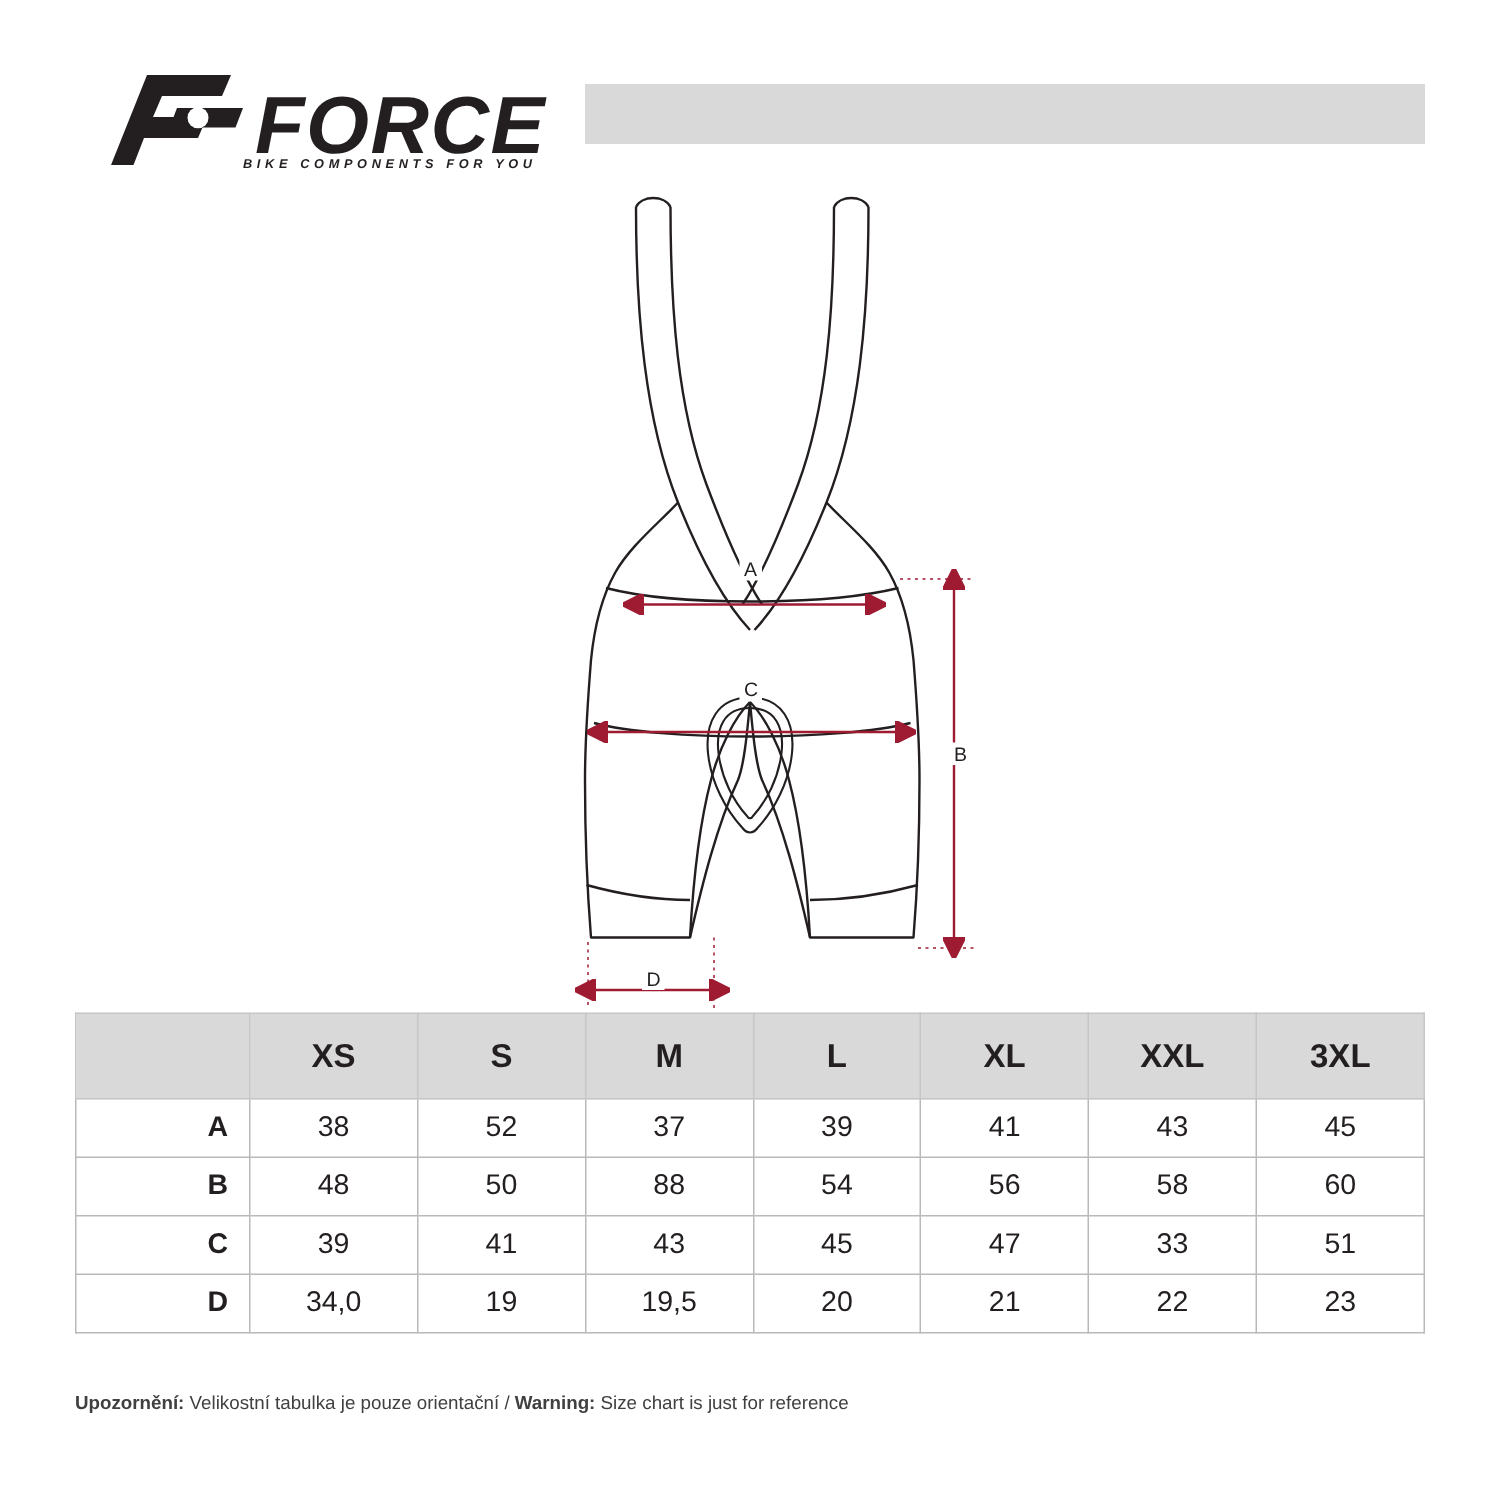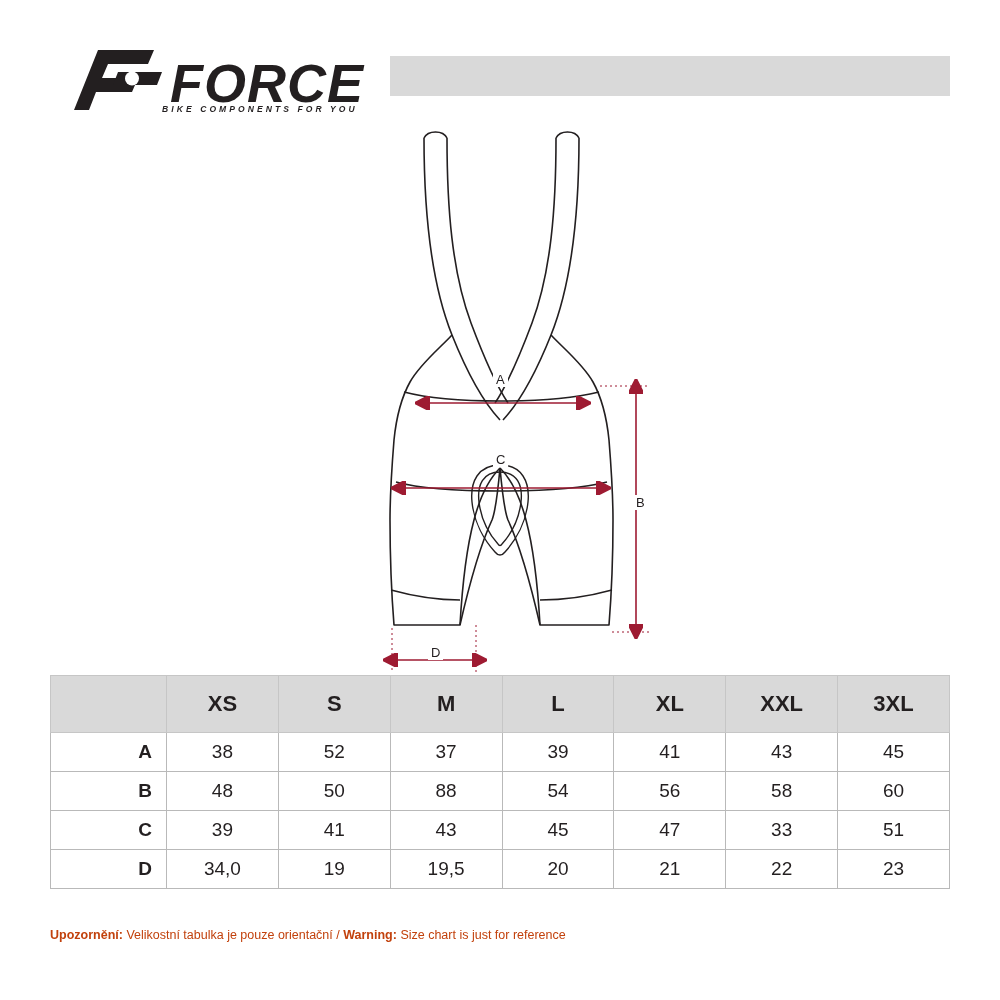--- a/index.html
+++ b/index.html
@@ -113,21 +113,21 @@
     font-weight: bold;
     font-size: 19px;
     text-align: right;
     padding-right: 14px;
   }
   .note {
     position: absolute;
     left: 50px;
     top: 928px;
     font-size: 12.5px;
-    color: #c2410c;
+    color: #404040;
   }
   .note b { font-weight: bold; }
 </style>
 </head>
 <body>
 
 <div class="header">
   <div class="header-band"></div>
 
   <svg class="logo" viewBox="0 0 320 80">

